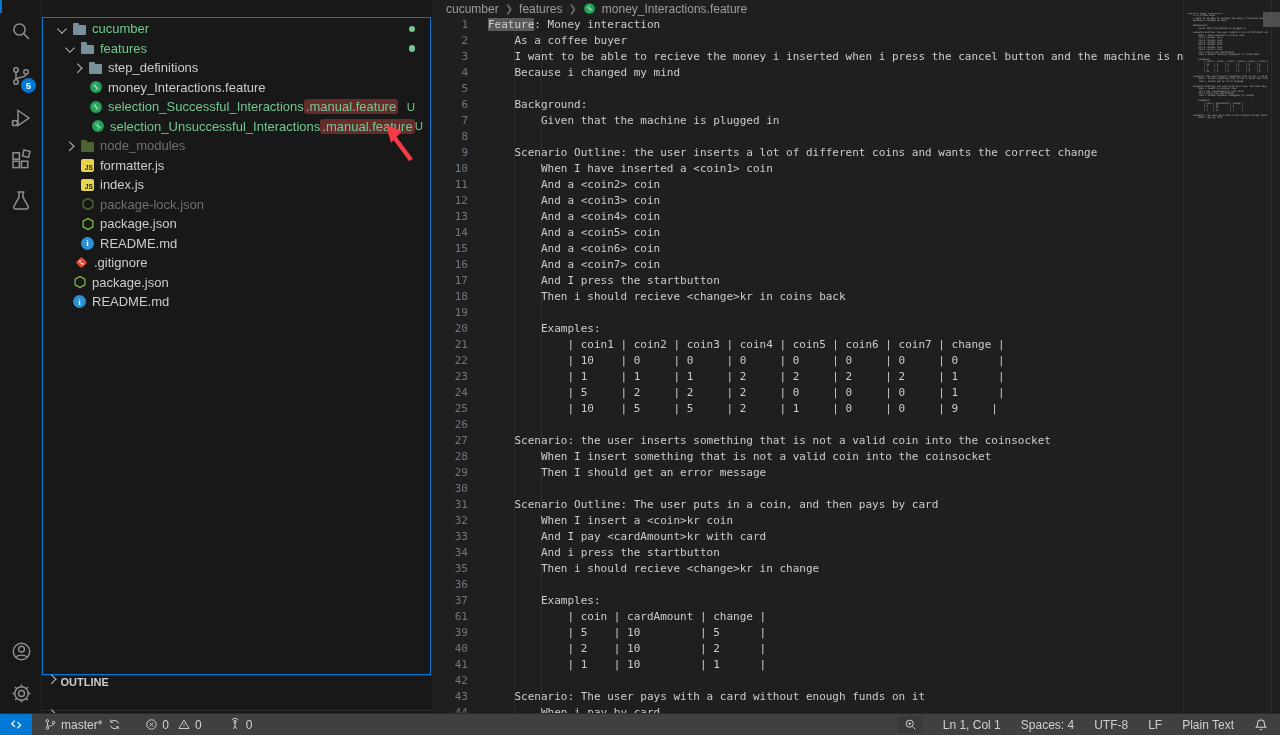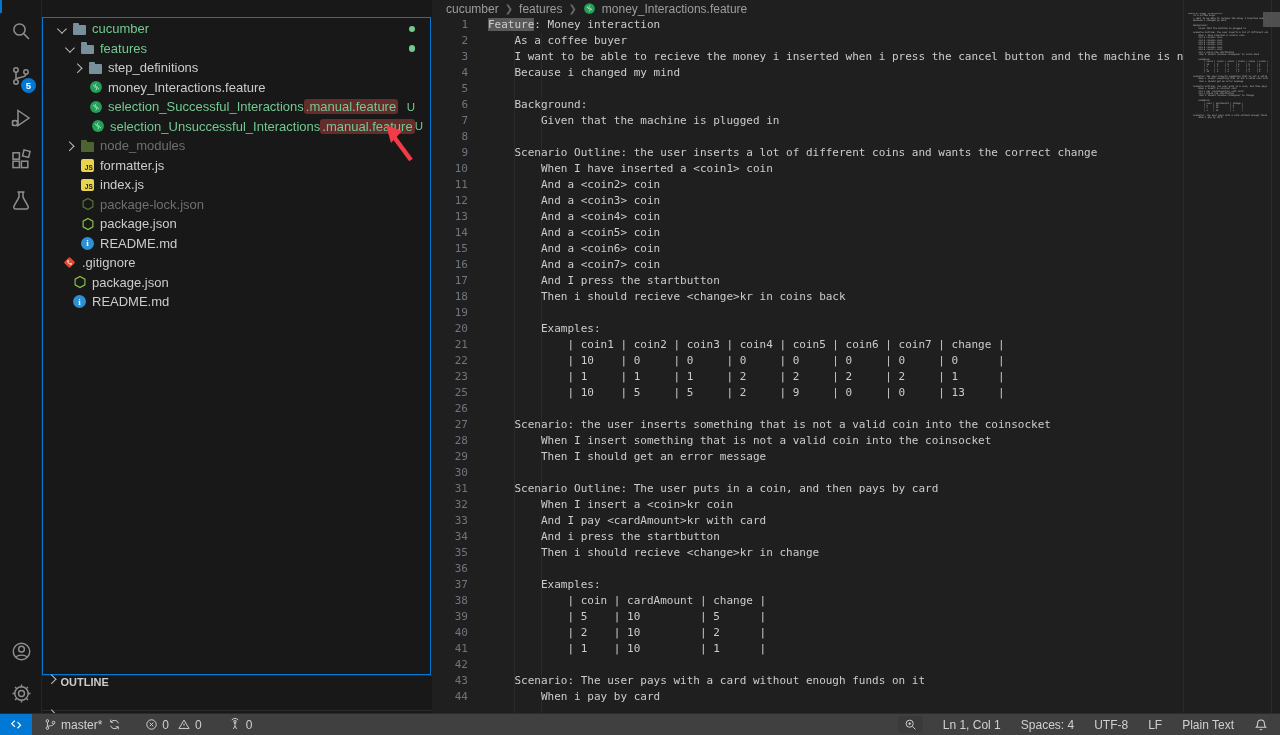--- a/index.html
+++ b/index.html
@@ -286,21 +286,21 @@
           </span>
           <span class="tlabel c-norm">package.json</span>
         </div>
         <div class="row" style="padding-left: 18px;">
           <span class="chevbox"></span>
           <span class="tico">
             <span class="icinfo">i</span>
           </span>
           <span class="tlabel c-norm">README.md</span>
         </div>
-        <div class="row" style="">
+        <div class="row" style=" margin-left: 12px;">
           <span class="chevbox"></span>
           <span class="tico">
             <svg width="13" height="13" viewBox="0 0 16 16">
               <rect x="3" y="3" width="10" height="10" rx="1.6" transform="rotate(45 8 8)" fill="#de4c36"></rect>
               <circle cx="6.2" cy="6.2" r="1.1" fill="#fff"></circle>
               <circle cx="9.8" cy="9.8" r="1.1" fill="#fff"></circle>
               <path d="M6.2 7.3c0 1.6.9 2.1 2.4 2.3" stroke="#fff" stroke-width="1" fill="none"></path>
             </svg>
           </span>
           <span class="tlabel c-norm">.gitignore</span>
@@ -373,34 +373,35 @@
           <div class="cl"><span class="ln">14</span><span class="ct">        And a &lt;coin5&gt; coin</span></div>
           <div class="cl"><span class="ln">15</span><span class="ct">        And a &lt;coin6&gt; coin</span></div>
           <div class="cl"><span class="ln">16</span><span class="ct">        And a &lt;coin7&gt; coin</span></div>
           <div class="cl"><span class="ln">17</span><span class="ct">        And I press the startbutton</span></div>
           <div class="cl"><span class="ln">18</span><span class="ct">        Then i should recieve &lt;change&gt;kr in coins back</span></div>
           <div class="cl"><span class="ln">19</span><span class="ct"></span></div>
           <div class="cl"><span class="ln">20</span><span class="ct">        Examples:</span></div>
           <div class="cl"><span class="ln">21</span><span class="ct">            | coin1 | coin2 | coin3 | coin4 | coin5 | coin6 | coin7 | change |</span></div>
           <div class="cl"><span class="ln">22</span><span class="ct">            | 10    | 0     | 0     | 0     | 0     | 0     | 0     | 0      |</span></div>
           <div class="cl"><span class="ln">23</span><span class="ct">            | 1     | 1     | 1     | 2     | 2     | 2     | 2     | 1      |</span></div>
-          <div class="cl"><span class="ln">25</span><span class="ct">            | 10    | 5     | 5     | 2     | 9     | 0     | 0     | 13     |</span></div>
+          <div class="cl"><span class="ln">24</span><span class="ct">            | 5     | 2     | 2     | 2     | 0     | 0     | 0     | 1      |</span></div>
+          <div class="cl"><span class="ln">25</span><span class="ct">            | 10    | 5     | 5     | 2     | 1     | 0     | 0     | 9     |</span></div>
           <div class="cl"><span class="ln">26</span><span class="ct"></span></div>
           <div class="cl"><span class="ln">27</span><span class="ct">    Scenario: the user inserts something that is not a valid coin into the coinsocket</span></div>
           <div class="cl"><span class="ln">28</span><span class="ct">        When I insert something that is not a valid coin into the coinsocket</span></div>
           <div class="cl"><span class="ln">29</span><span class="ct">        Then I should get an error message</span></div>
           <div class="cl"><span class="ln">30</span><span class="ct"></span></div>
           <div class="cl"><span class="ln">31</span><span class="ct">    Scenario Outline: The user puts in a coin, and then pays by card</span></div>
           <div class="cl"><span class="ln">32</span><span class="ct">        When I insert a &lt;coin&gt;kr coin</span></div>
           <div class="cl"><span class="ln">33</span><span class="ct">        And I pay &lt;cardAmount&gt;kr with card</span></div>
           <div class="cl"><span class="ln">34</span><span class="ct">        And i press the startbutton</span></div>
           <div class="cl"><span class="ln">35</span><span class="ct">        Then i should recieve &lt;change&gt;kr in change</span></div>
           <div class="cl"><span class="ln">36</span><span class="ct"></span></div>
           <div class="cl"><span class="ln">37</span><span class="ct">        Examples:</span></div>
-          <div class="cl"><span class="ln">38</span><span class="ct">            | coin | cardAmount | change |</span></div>
+          <div class="cl"><span class="ln">61</span><span class="ct">            | coin | cardAmount | change |</span></div>
           <div class="cl"><span class="ln">39</span><span class="ct">            | 5    | 10         | 5      |</span></div>
           <div class="cl"><span class="ln">40</span><span class="ct">            | 2    | 10         | 2      |</span></div>
           <div class="cl"><span class="ln">41</span><span class="ct">            | 1    | 10         | 1      |</span></div>
           <div class="cl"><span class="ln">42</span><span class="ct"></span></div>
           <div class="cl"><span class="ln">43</span><span class="ct">    Scenario: The user pays with a card without enough funds on it</span></div>
           <div class="cl"><span class="ln">44</span><span class="ct">        When i pay by card</span></div>
         </div>
     </div>
 
     <div class="minimap">

